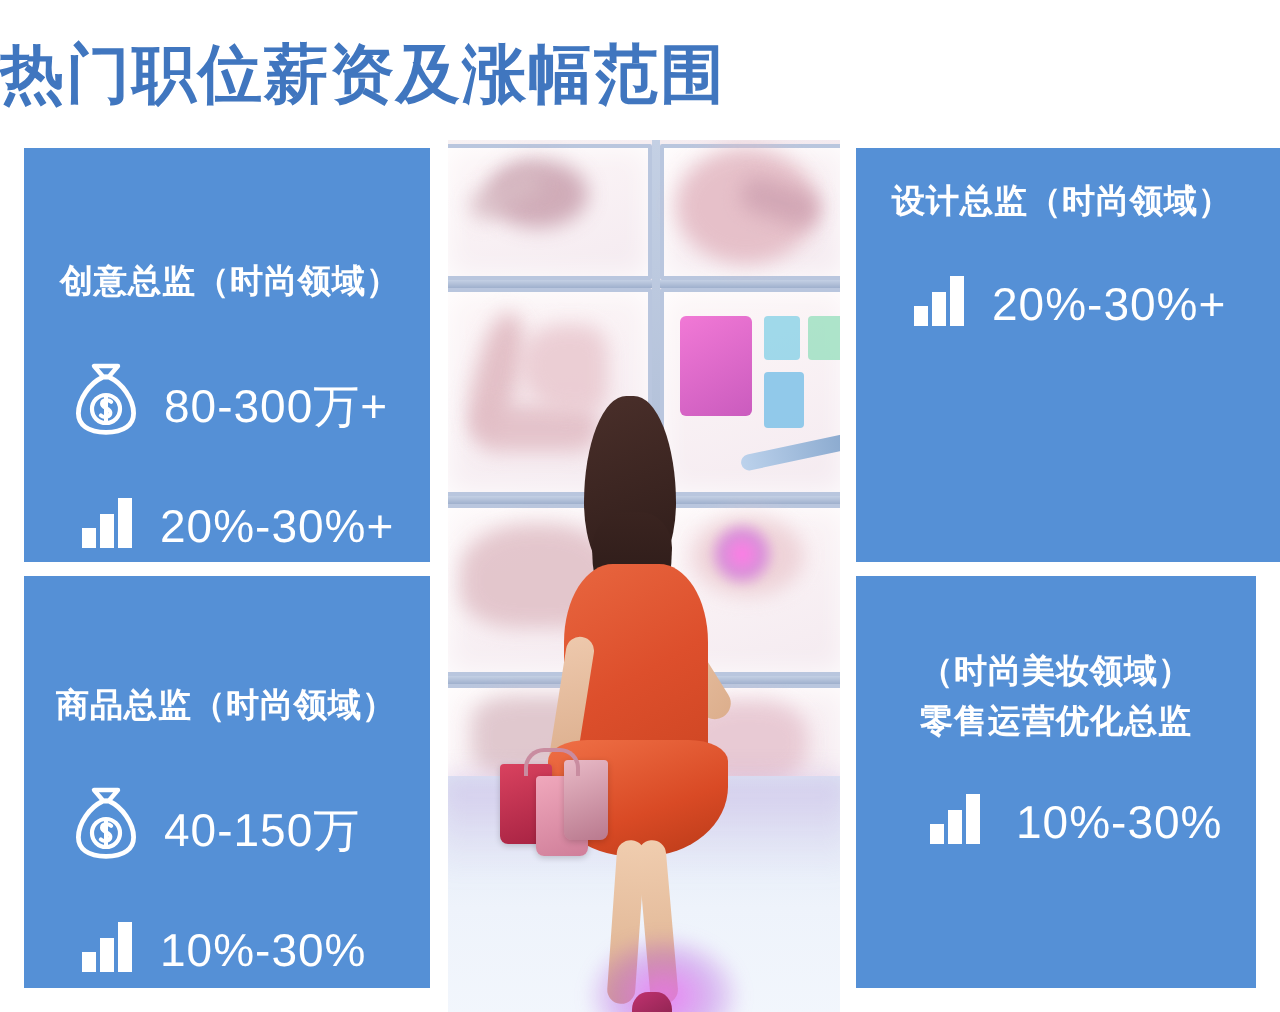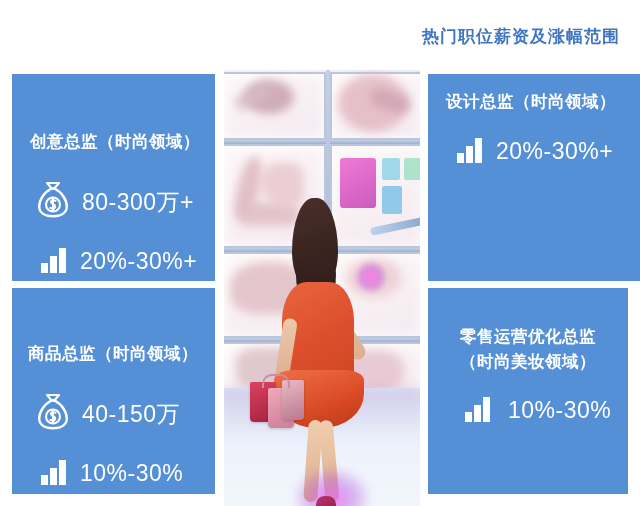--- a/index.html
+++ b/index.html
@@ -18,22 +18,22 @@
     height: 506px;
     background: #ffffff;
   }
 
   
   .page-title {
     position: absolute;
     left: 0;
     top: 20px;
     width: 620px;
-    text-align: right;
-    font-size: 17px;
+    text-align: left;
+    font-size: 32px;
     font-weight: bold;
     color: #4076bf;
     letter-spacing: 1px;
     line-height: 34px;
     white-space: nowrap;
   }
 
   
   .grid {
     position: absolute;
@@ -305,22 +305,22 @@
             <rect x="10" y="11" width="7" height="17" fill="#fff"></rect>
             <rect x="19" y="3" width="7" height="25" fill="#fff"></rect>
           </svg>
         </span>
         <span class="metric-value">10%-30%</span>
       </div>
     </div>
 
     <div class="card br">
       <div class="card-title">
+        <div>（时尚美妆领域）</div>
         <div>零售运营优化总监</div>
-        <div>（时尚美妆领域）</div>
       </div>
 
 
       <div class="metric growth">
         <span class="icon">
           <svg width="28" height="28" viewBox="0 0 28 28">
             <rect x="1" y="18" width="7" height="10" fill="#fff"></rect>
             <rect x="10" y="11" width="7" height="17" fill="#fff"></rect>
             <rect x="19" y="3" width="7" height="25" fill="#fff"></rect>
           </svg>

